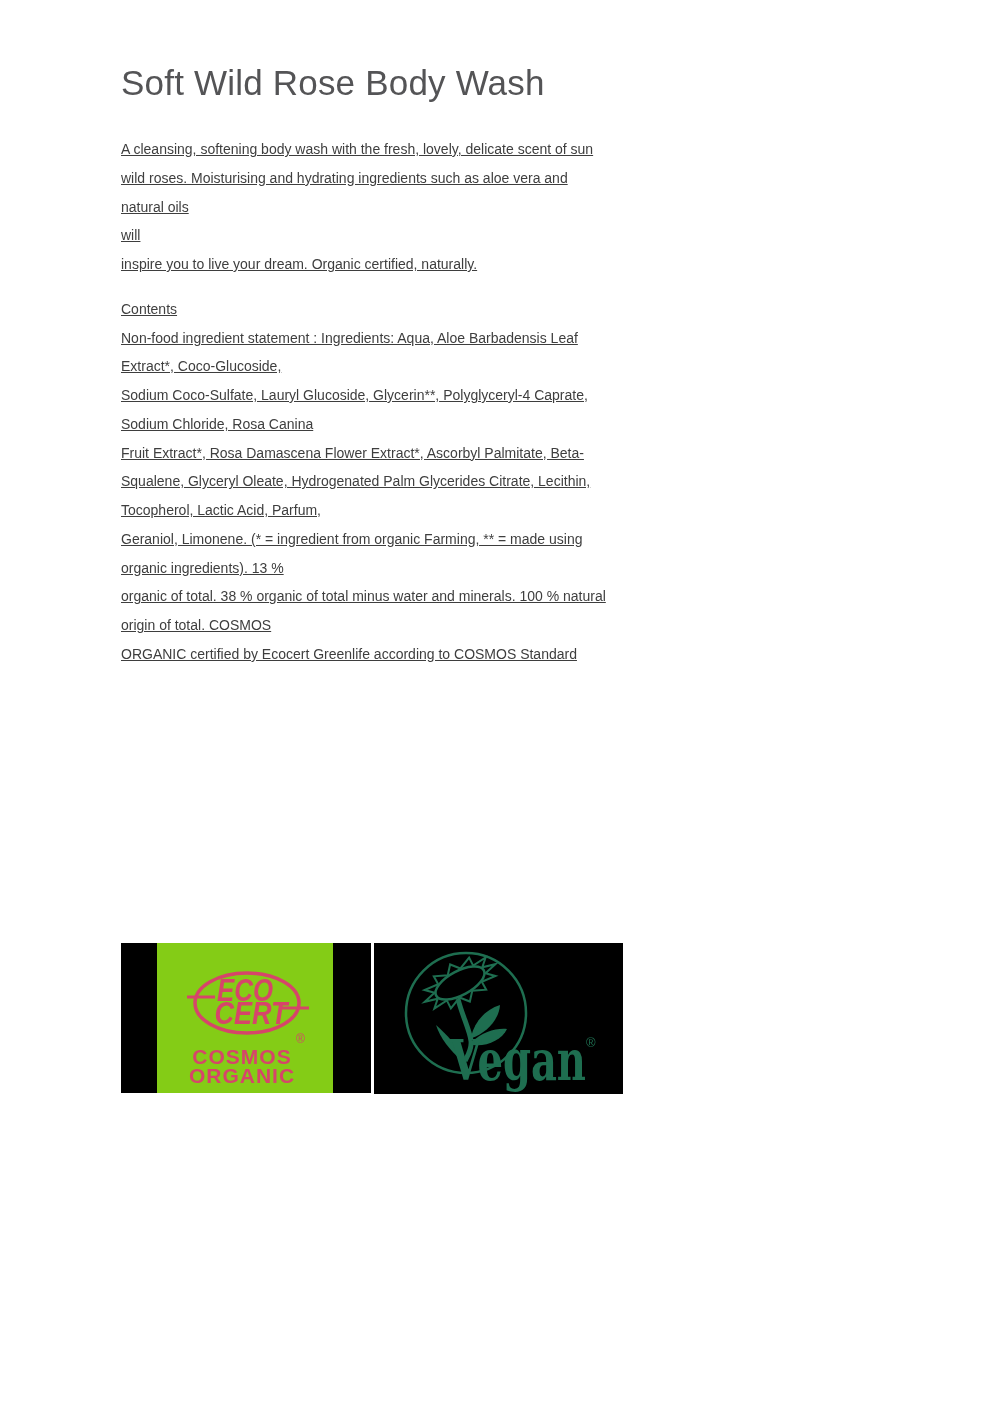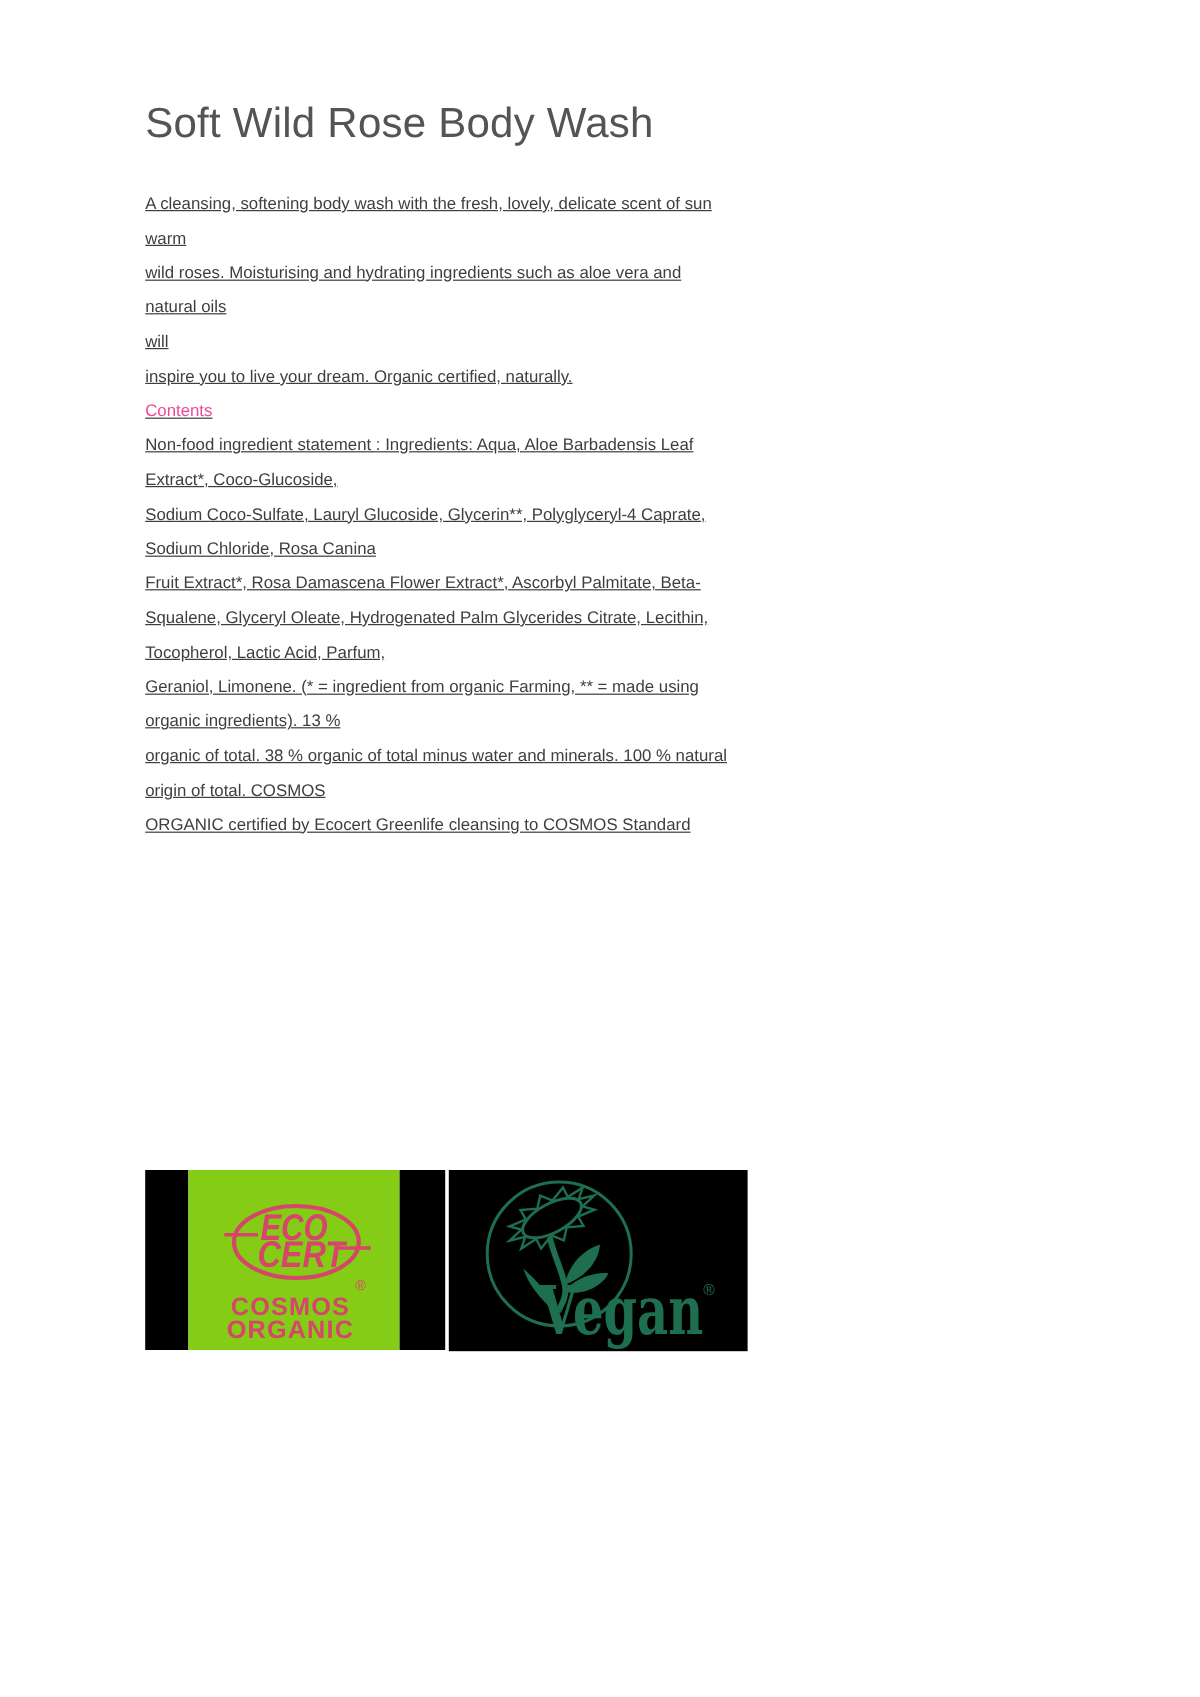--- a/index.html
+++ b/index.html
@@ -7,33 +7,33 @@
     width:1000px; height:1414px;
     background:#ffffff;
     font-family:"Liberation Sans", sans-serif;
     -webkit-font-smoothing:antialiased;
   }
   .page {
     position:relative;
     width:1000px; height:1414px;
     overflow:hidden;
     box-sizing:border-box;
-    padding:83px 118px 0 121px;
+    padding:63px 118px 0 121px;
   }
   .doc-title {
     margin:0 0 32px 0;
     font-size:35px;
     font-weight:400;
     line-height:40px;
     letter-spacing:0.2px;
     color:#545456;
   }
   .textblock { font-size:14px; line-height:28.75px; color:#3e3e3e;text-decoration:underline; }
   .textblock .line { white-space:nowrap; }
-  .contents-line { color:#ec4899; }
+  .contents-line { color:#404040;margin-top:16px; }
   .logos-row {
     margin-top:274px;
     display:flex;
     align-items:flex-start;
     gap:3px;
   }
   .ecocert-block {
     display:flex;
     width:250px; height:150px;
     flex:0 0 auto;
@@ -54,40 +54,39 @@
 </style>
 </head>
 <body>
 
 <div class="page">
 
   <h1 class="doc-title">Soft Wild Rose Body Wash</h1>
 
   <div class="textblock">
     <div class="line">A cleansing, softening body wash with the fresh, lovely, delicate scent of sun</div>
-    <div class="line">warm</div>
     <div class="line">wild roses. Moisturising and hydrating ingredients such as aloe vera and</div>
     <div class="line">natural oils</div>
     <div class="line">will</div>
     <div class="line">inspire you to live your dream. Organic certified, naturally.</div>
 
     <div class="line contents-line">Contents</div>
 
     <div class="line">Non-food ingredient statement : Ingredients: Aqua, Aloe Barbadensis Leaf</div>
     <div class="line">Extract*, Coco-Glucoside,</div>
     <div class="line">Sodium Coco-Sulfate, Lauryl Glucoside, Glycerin**, Polyglyceryl-4 Caprate,</div>
     <div class="line">Sodium Chloride, Rosa Canina</div>
     <div class="line">Fruit Extract*, Rosa Damascena Flower Extract*, Ascorbyl Palmitate, Beta-</div>
     <div class="line">Squalene, Glyceryl Oleate, Hydrogenated Palm Glycerides Citrate, Lecithin,</div>
     <div class="line">Tocopherol, Lactic Acid, Parfum,</div>
     <div class="line">Geraniol, Limonene. (* = ingredient from organic Farming, ** = made using</div>
     <div class="line">organic ingredients). 13 %</div>
     <div class="line">organic of total. 38 % organic of total minus water and minerals. 100 % natural</div>
     <div class="line">origin of total. COSMOS</div>
-    <div class="line">ORGANIC certified by Ecocert Greenlife cleansing to COSMOS Standard</div>
+    <div class="line">ORGANIC certified by Ecocert Greenlife according to COSMOS Standard</div>
   </div>
 
   <div class="logos-row">
 
     <div class="ecocert-block">
       <div class="bar-black bar-left"></div>
       <div class="ecocert-panel">
         <svg width="176" height="150" viewBox="0 0 176 150">
           <g stroke="#d6456a" fill="none">
             <ellipse cx="90" cy="60" rx="52" ry="30" stroke-width="3.5"></ellipse>

